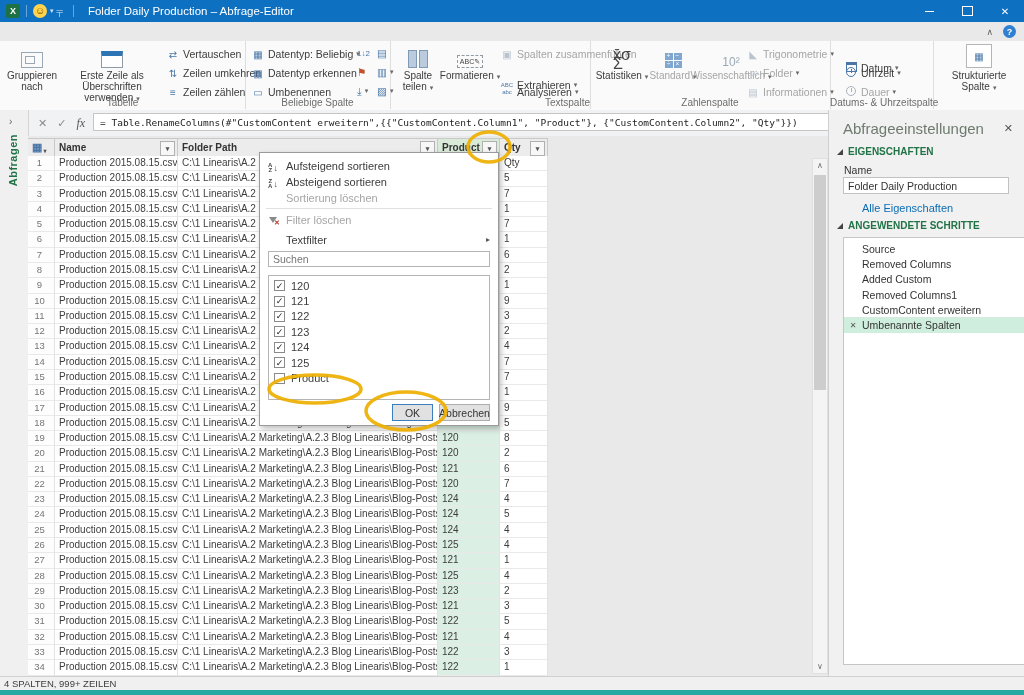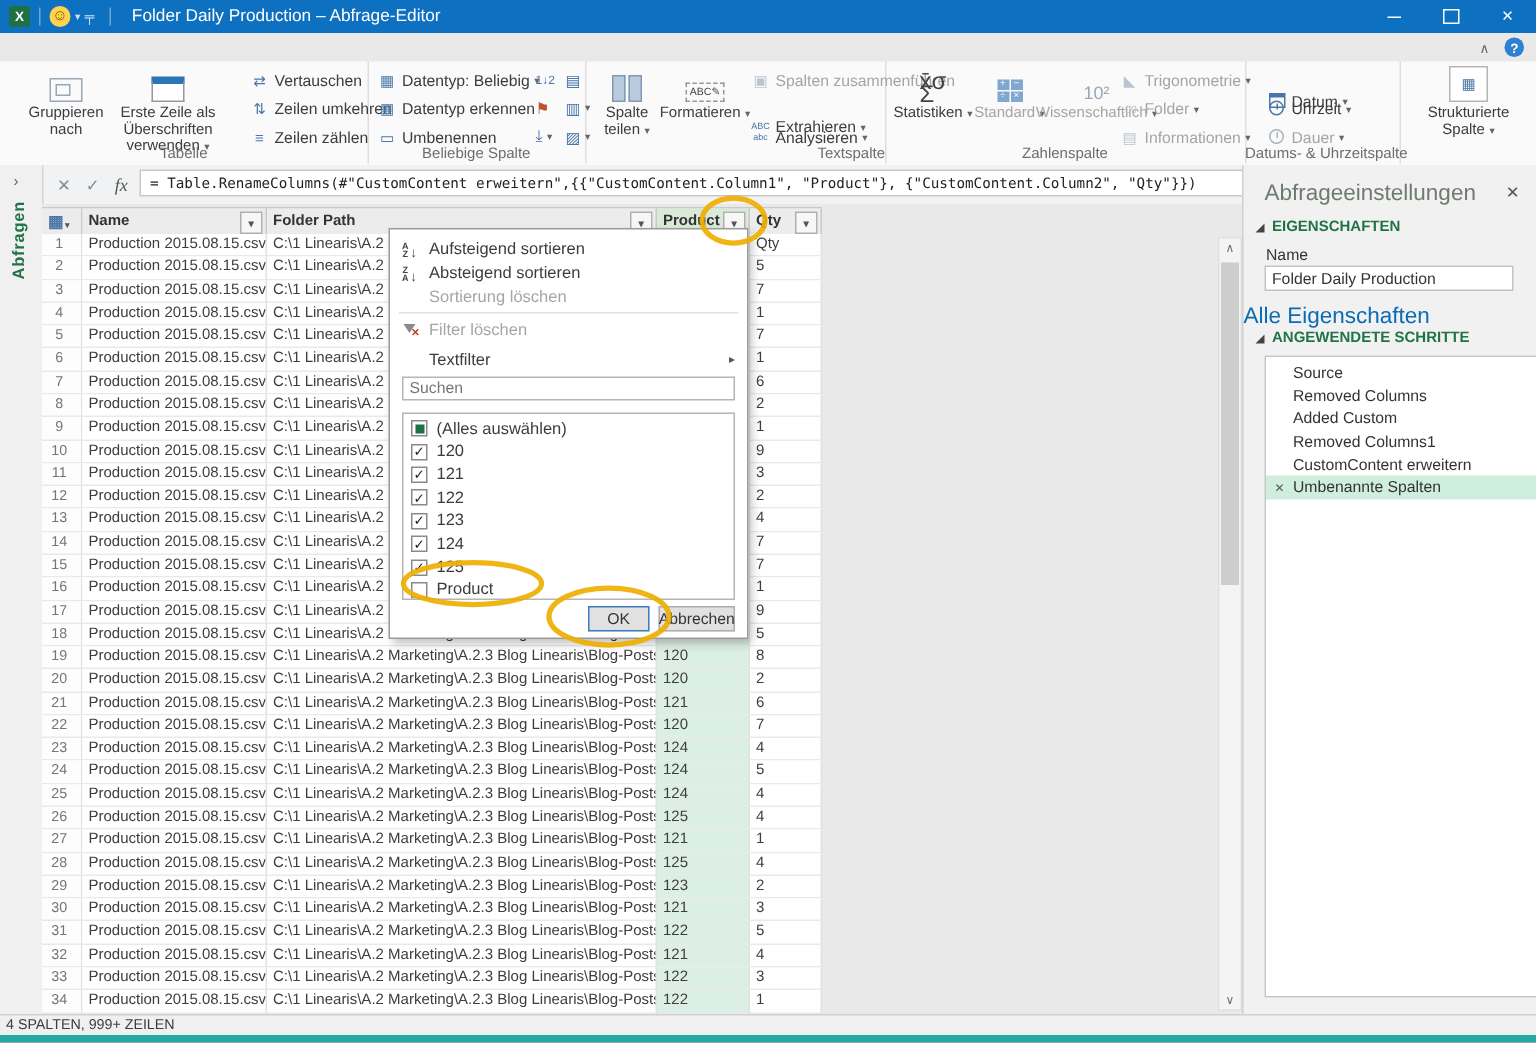--- a/index.html
+++ b/index.html
@@ -120,21 +120,21 @@
   #btn-cancel{left:179px;width:51px;}
   
   #settings{position:absolute;left:828px;top:110px;width:196px;height:566px;background:#f1f1f1;border-left:1px solid #cfcfcf;z-index:2;}
   #sp-title{position:absolute;left:14px;top:10px;font-size:15px;color:#6e7b6e;}
   #sp-close{position:absolute;right:12px;top:12px;font-size:11px;color:#555;}
   .sp-hdr{position:absolute;left:8px;font-size:10px;font-weight:bold;color:#217346;display:flex;align-items:center;}
   .tri{display:inline-block;width:0;height:0;border-left:6px solid transparent;border-bottom:6px solid #444;margin-right:5px;}
   #sp-namelbl{position:absolute;left:15px;top:54px;font-size:10.5px;color:#333;}
   #sp-name{position:absolute;left:14px;top:67px;width:166px;height:17px;border:1px solid #c2c2c2;background:#fff;
            font-size:10.5px;color:#333;padding:0 4px;box-sizing:border-box;font-family:"Liberation Sans",sans-serif;}
-  #sp-allprops{position:absolute;left:0;top:92px;font-size:15px;color:#0b6cb4;}
+  #sp-allprops{position:absolute;left:33px;top:92px;font-size:11px;color:#0b6cb4;}
   #sp-steps{position:absolute;left:14px;top:127px;width:196px;height:428px;background:#fff;border:1px solid #c6c6c6;
             box-sizing:border-box;padding-top:3px;}
   .step{display:flex;align-items:center;height:15.3px;font-size:10.5px;color:#333;position:relative;}
   .step .del{width:18px;text-align:center;font-size:8px;color:#555;visibility:hidden;flex:none;}
   .step.sel{background:#cfeedd;}
   .step.sel .del{visibility:visible;}
   .step .slabel{flex:1;white-space:nowrap;overflow:hidden;}
   .step .gear{width:16px;text-align:center;color:#8a8a8a;font-size:9px;flex:none;}
   
   #statusbar{position:absolute;left:0;top:676px;width:1024px;height:14px;background:#f0f0f0;border-top:1px solid #d0d0d0;
@@ -169,21 +169,21 @@
   </div>
 
   <div id="tabstrip-right">
     <span class="collapse-ic">∧</span>
     <span class="help-ic">?</span>
   </div>
 
   <div id="ribbon">
 
     <div class="rgroup" style="left:0;width:245px;">
-      <div class="bigbtn" style="left:16px;width:56px;text-align:center;">
+      <div class="bigbtn" style="left:4px;width:56px;text-align:center;">
         <span class="bic">
             <span class="grpicon"></span>
           </span>
         <span>Gruppieren nach</span>
       </div>
       <div class="bigbtn" style="left:60px;width:104px;">
         <span class="bic">
             <span class="tblicon"></span>
           </span>
         <span><span>Erste Zeile als Überschriften verwenden</span><span class="caret">▾</span></span>
@@ -655,24 +655,20 @@
       <span>Filter löschen</span>
     </div>
     <div class="mitem" style="top:79px;">
       <span class="mico"></span>
         <span>Textfilter</span>
       <span class="subarrow">▸</span>
     </div>
     <input id="flt-search" type="text" placeholder="Suchen" style="">
     <div id="flt-list">
         <div class="fitem">
-          <span class="cbox partial"></span>
-          <span>(Alles auswählen)</span>
-        </div>
-        <div class="fitem">
           <span class="cbox">✓</span>
           <span>120</span>
         </div>
         <div class="fitem">
           <span class="cbox">✓</span>
           <span>121</span>
         </div>
         <div class="fitem">
           <span class="cbox">✓</span>
           <span>122</span>

